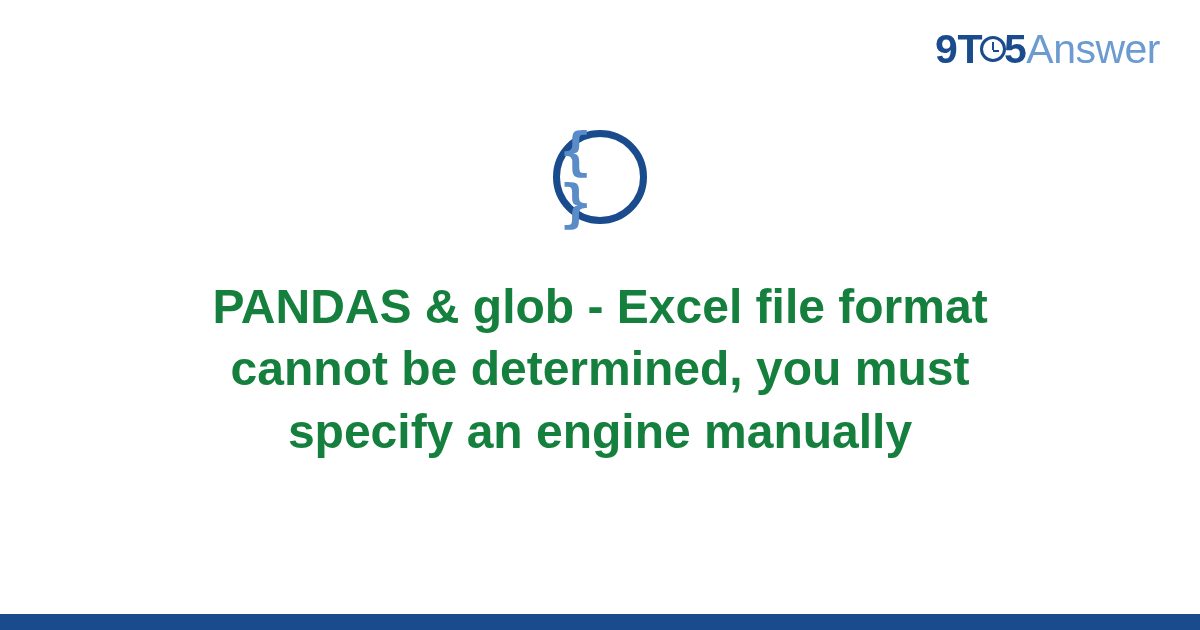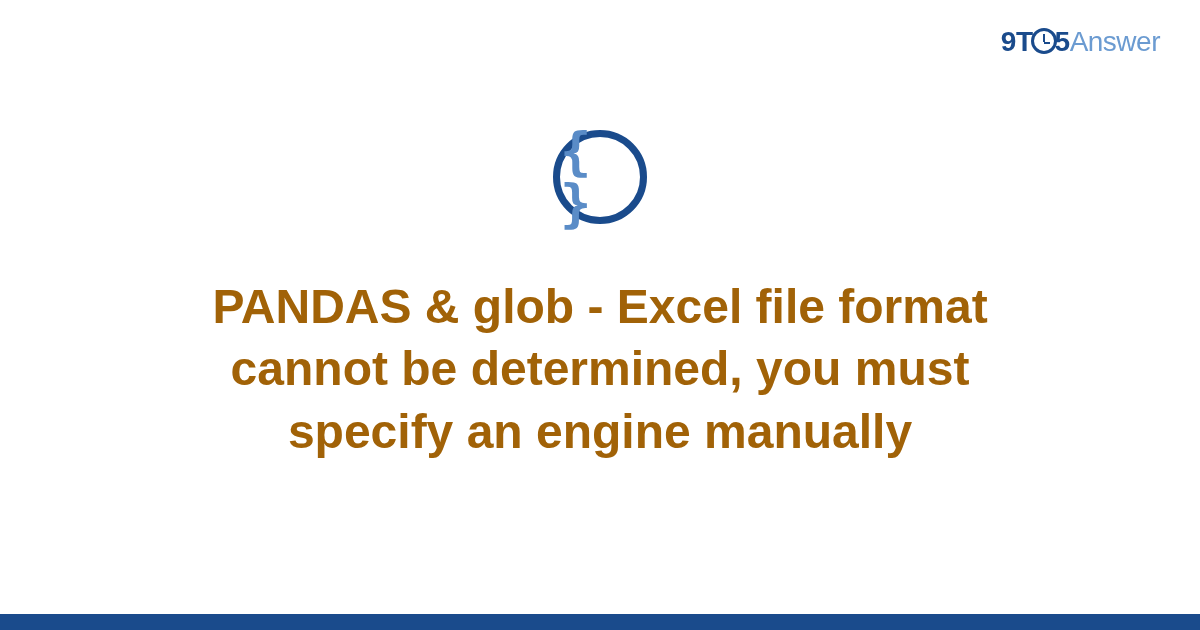--- a/index.html
+++ b/index.html
@@ -12,21 +12,21 @@
       height: 630px;
       background: #ffffff;
       font-family: -apple-system, BlinkMacSystemFont, "Segoe UI", Helvetica, Arial, sans-serif;
       position: relative;
       overflow: hidden;
     }
     .header-logo {
       position: absolute;
       top: 26px;
       right: 40px;
-      font-size: 28px;
+      font-size: 41px;
       font-weight: 600;
       letter-spacing: -0.5px;
     }
     .logo-9t {
       color: #1a4b8c;
       font-weight: 700;
     }
     .logo-clock {
       display: inline-flex;
       align-items: center;
@@ -90,21 +90,21 @@
       font-size: 52px;
       font-weight: 700;
       color: #5a8cc7;
       font-family: monospace;
       letter-spacing: -4px;
       line-height: 1;
     }
     .title {
       font-size: 48px;
       font-weight: 700;
-      color: #a16207;
+      color: #15803d;
       text-align: center;
       line-height: 1.3;
       max-width: 960px;
       padding: 0 40px;
     }
     .bottom-bar {
       position: absolute;
       bottom: 0;
       left: 0;
       right: 0;

